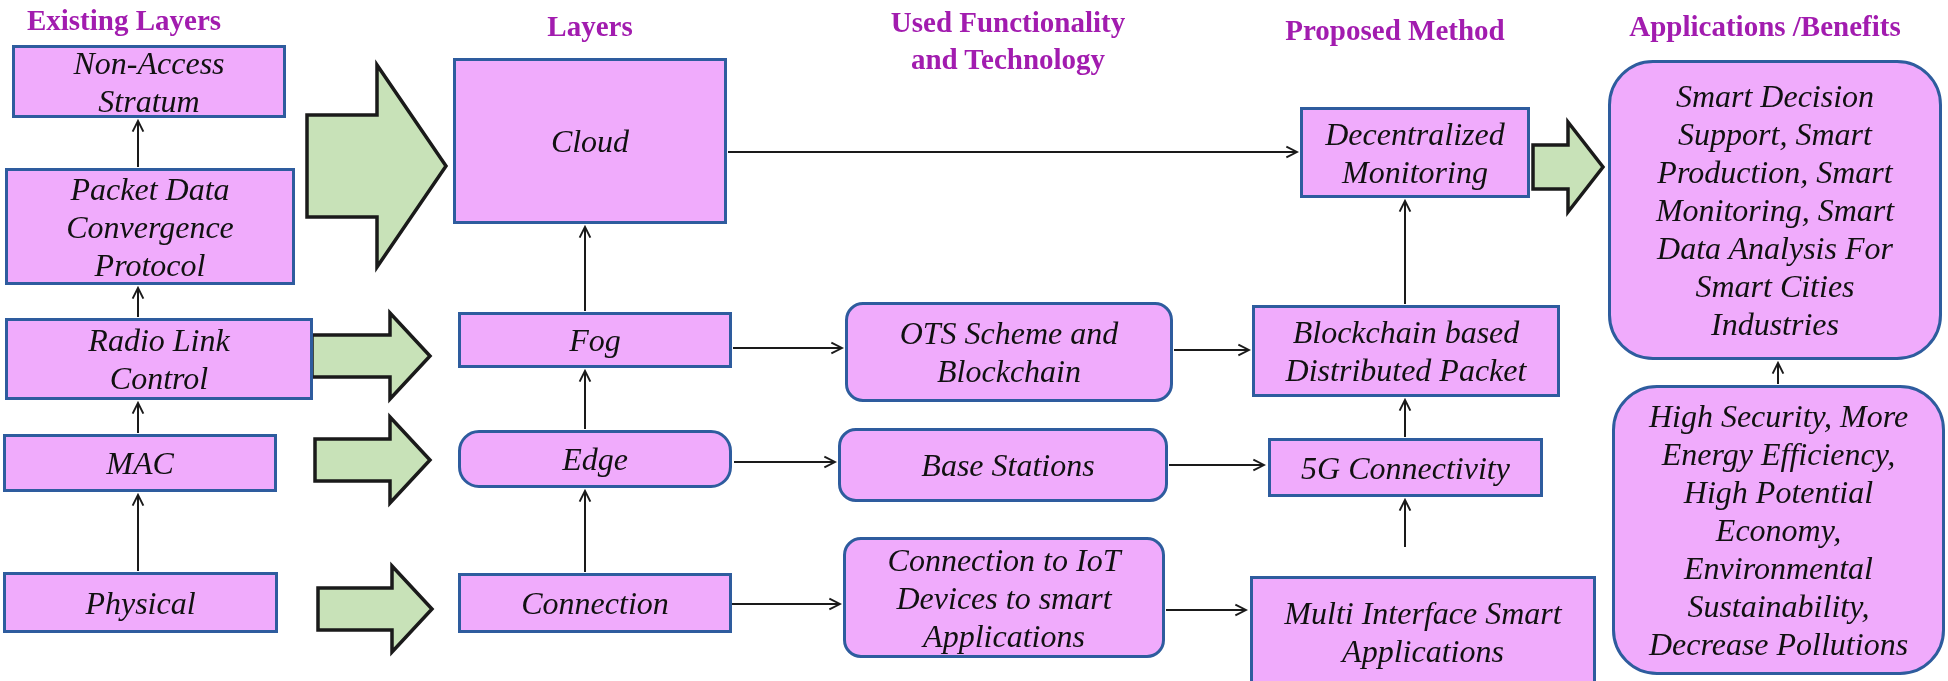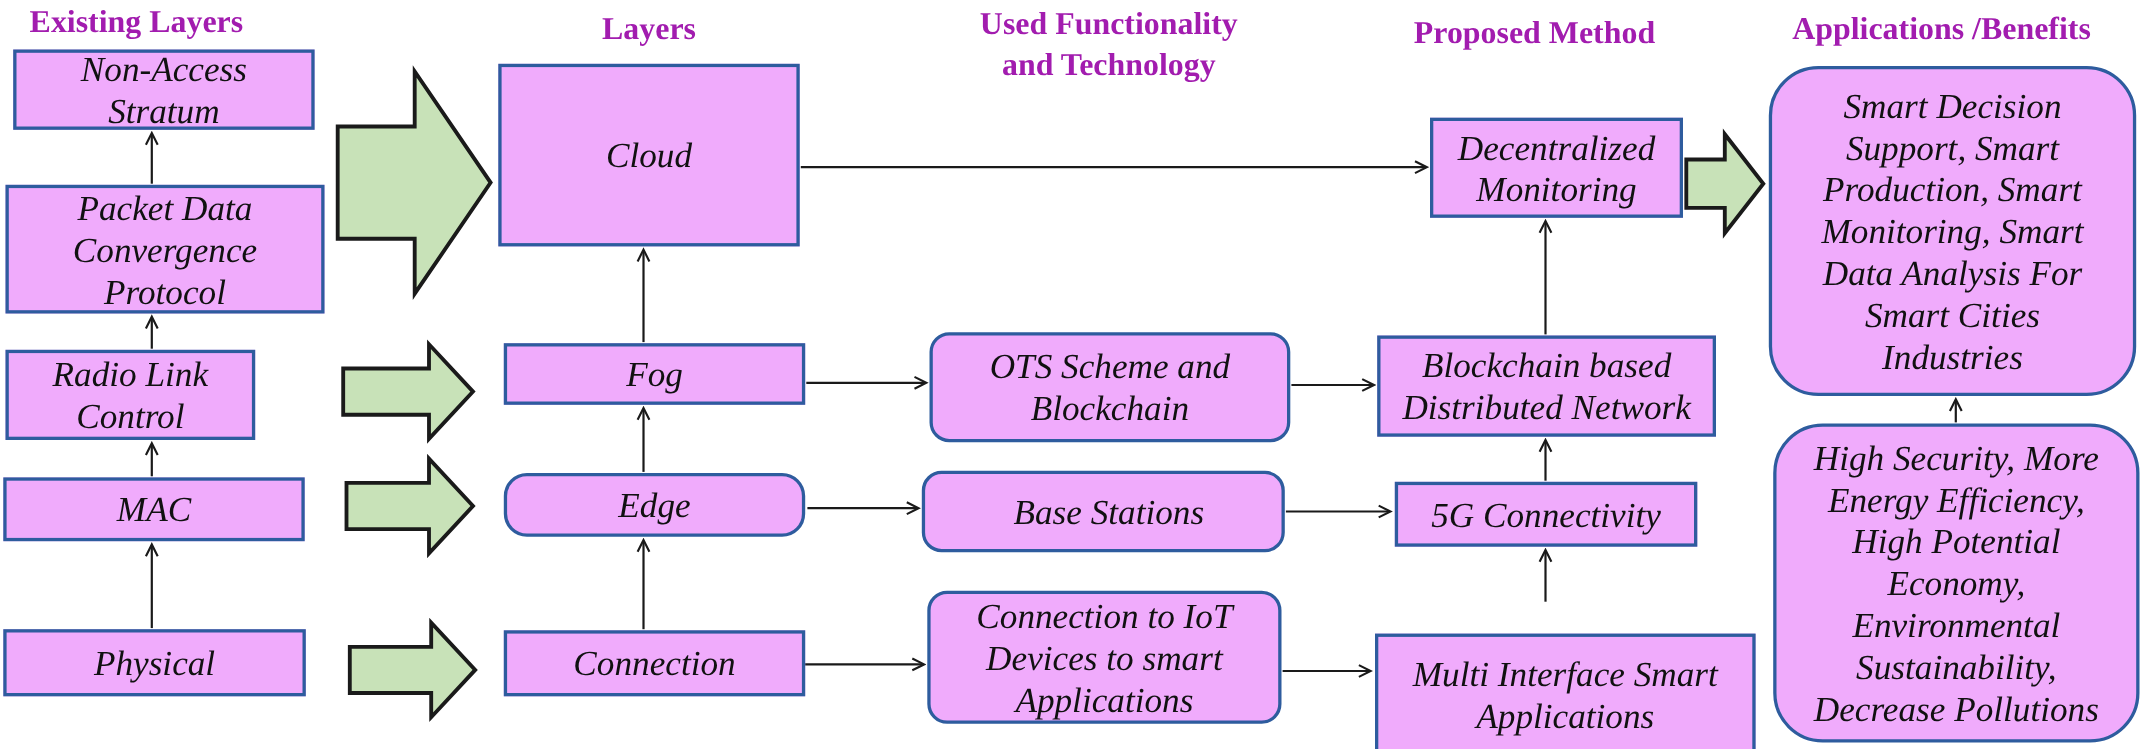--- a/index.html
+++ b/index.html
@@ -86,41 +86,41 @@
   <div class="hdr" style="left:858px;top:4px;width:300px;">Used Functionality
 and Technology</div>
   <div class="hdr" style="left:1260px;top:12px;width:270px;">Proposed Method</div>
   <div class="hdr" style="left:1595px;top:8px;width:340px;">Applications /Benefits</div>
 
   <div class="box" style="left:12px;top:45px;width:274px;height:73px;">Non-Access
 Stratum</div>
   <div class="box" style="left:5px;top:168px;width:290px;height:117px;">Packet Data
 Convergence
 Protocol</div>
-  <div class="box" style="left:5px;top:318px;width:227px;height:82px;">Radio Link
+  <div class="box" style="left:5px;top:318px;width:308px;height:82px;">Radio Link
 Control</div>
   <div class="box" style="left:3px;top:434px;width:274px;height:58px;">MAC</div>
   <div class="box" style="left:3px;top:572px;width:275px;height:61px;">Physical</div>
 
   <div class="box" style="left:453px;top:58px;width:274px;height:166px;">Cloud</div>
   <div class="box" style="left:458px;top:312px;width:274px;height:56px;">Fog</div>
   <div class="box" style="left:458px;top:430px;width:274px;height:58px;border-radius:21px;">Edge</div>
   <div class="box" style="left:458px;top:573px;width:274px;height:60px;">Connection</div>
 
   <div class="box rounded" style="left:845px;top:302px;width:328px;height:100px;">OTS Scheme and
 Blockchain</div>
   <div class="box rounded" style="left:838px;top:428px;width:330px;height:74px;padding-left:10px;">Base Stations</div>
   <div class="box rounded" style="left:843px;top:537px;width:322px;height:121px;">Connection to IoT
 Devices to smart
 Applications</div>
 
   <div class="box" style="left:1300px;top:107px;width:230px;height:91px;">Decentralized
 Monitoring</div>
   <div class="box" style="left:1252px;top:305px;width:308px;height:92px;">Blockchain based
-Distributed Network</div>
+Distributed Packet</div>
   <div class="box" style="left:1268px;top:438px;width:275px;height:59px;text-align:center;">5G Connectivity</div>
   <div class="box" style="left:1250px;top:548px;width:346px;height:112px;margin-top:28px;">Multi Interface Smart
 Applications</div>
 
   <div class="box rounded-lg" style="left:1608px;top:60px;width:334px;height:300px;">Smart Decision
 Support, Smart
 Production, Smart
 Monitoring, Smart
 Data Analysis For
 Smart Cities

